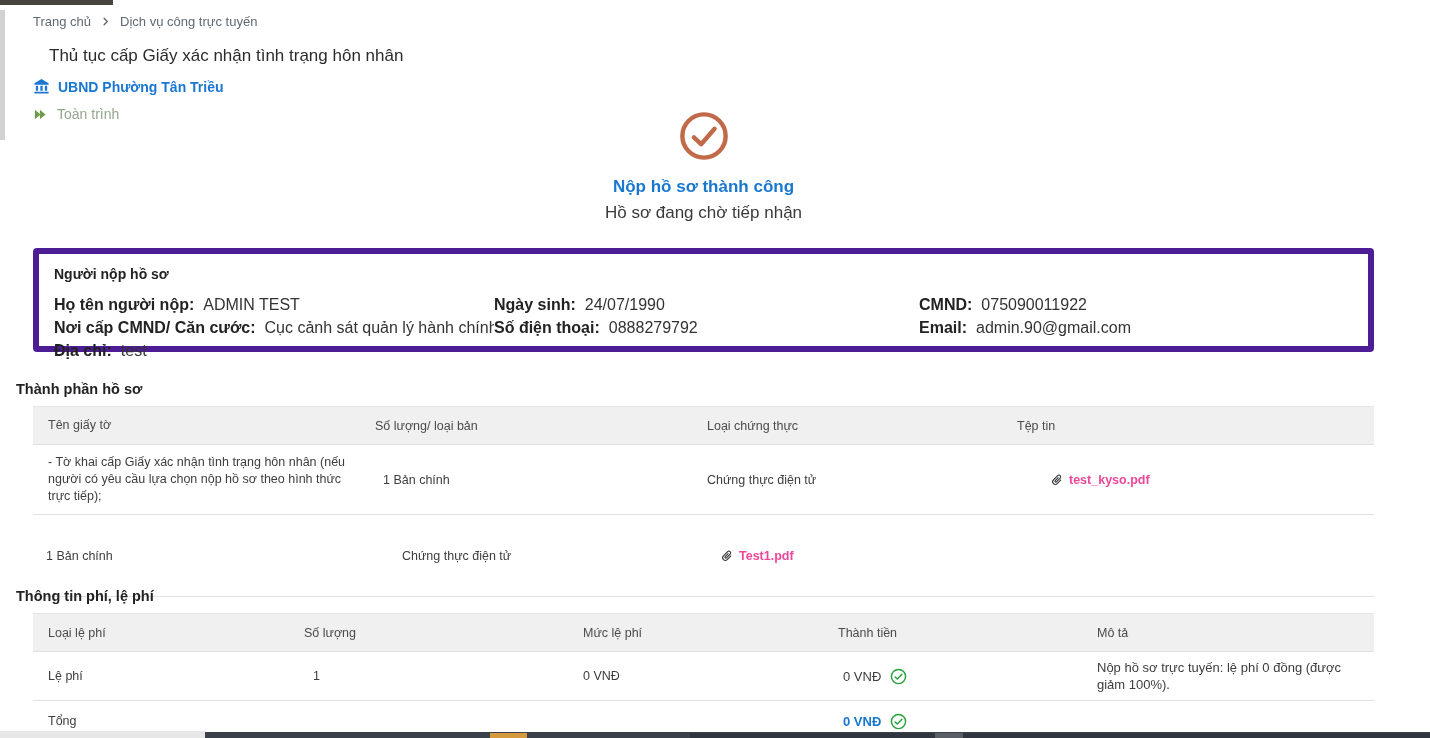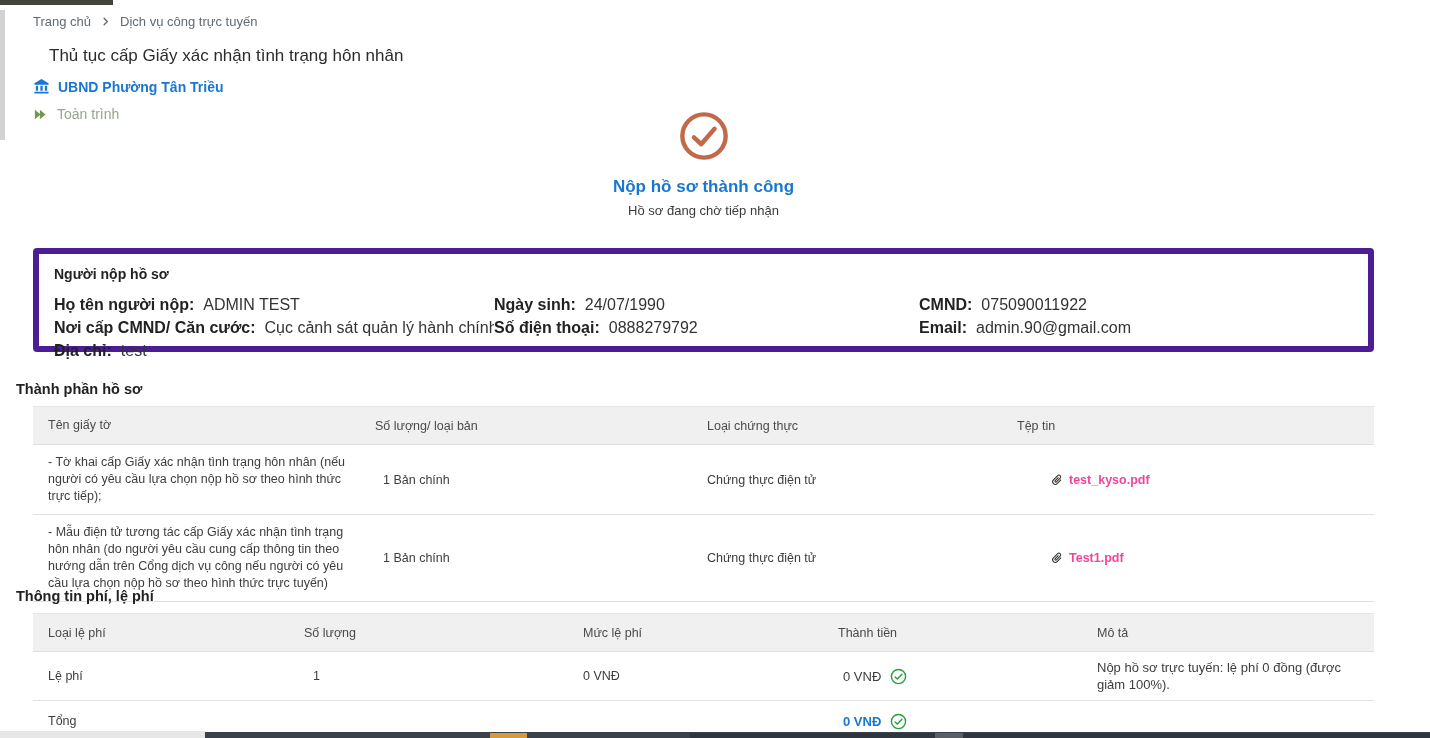--- a/index.html
+++ b/index.html
@@ -27,21 +27,21 @@
   .agency-row { position:absolute; left:33px; top:78px; display:flex; align-items:center; gap:8px; }
   .agency-link { font-size:14px; font-weight:bold; color:#1976d2; }
   .level-row { position:absolute; left:33px; top:106px; display:flex; align-items:center; gap:9px; }
   .level-label { font-size:14px; color:#95a68f; }
 
   
   .success { position:absolute; left:33px; top:111px; width:1341px; text-align:center; }
   .success-icon { display:inline-block; }
   .success-title { margin-top:11px; font-size:17px; font-weight:bold; color:#1878cf; line-height:22px; }
   .success-code  { font-size:17px; font-weight:bold; color:#1878cf; line-height:22px; }
-  .success-status { margin-top:5px; font-size:13px; color:#3a3a3a; }
+  .success-status { margin-top:5px; font-size:17px; color:#3a3a3a; }
 
   
   .applicant-box { position:absolute; left:33px; top:248px; width:1341px; height:104px;
     border:6px solid #4c1d95; border-radius:4px; background:#fff; padding:12px 15px; }
   .applicant-title { font-size:14px; font-weight:bold; color:#222; margin-bottom:11px; }
   .applicant-grid { display:grid; grid-template-columns:440px 425px auto; grid-auto-rows:23px; align-items:center; }
   .field { font-size:16px; color:#333; white-space:nowrap; overflow:hidden; }
   .field b { color:#222; margin-right:9px; }
 
   
@@ -174,21 +174,20 @@
             <svg viewBox="0 0 24 24" width="14" height="14">
                 <path d="M16.5 6.5v9.6a4.5 4.5 0 0 1-9 0V5.9a3 3 0 0 1 6 0v9a1.5 1.5 0 0 1-3 0V7" fill="none" stroke="#2f2f2f" stroke-width="1.8"></path>
               </svg>
           </span>
           <span>test_kyso.pdf</span>
         </span>
       </div>
     </div>
 
     <div class="trow grid-doc doc-r2">
-      <div class="cell c-name">- Mẫu điện tử tương tác cấp Giấy xác nhận tình trạng hôn nhân (do người yêu cầu cung cấp thông tin theo hướng dẫn trên Cổng dịch vụ công nếu người có yêu cầu lựa chọn nộp hồ sơ theo hình thức trực tuyến)</div>
       <div class="cell c-qty">1 Bản chính</div>
       <div class="cell c-cert">Chứng thực điện tử</div>
       <div class="cell c-file">
         <span class="file-link">
           <span class="clip" style="display:flex;">
             <svg viewBox="0 0 24 24" width="14" height="14">
                 <path d="M16.5 6.5v9.6a4.5 4.5 0 0 1-9 0V5.9a3 3 0 0 1 6 0v9a1.5 1.5 0 0 1-3 0V7" fill="none" stroke="#2f2f2f" stroke-width="1.8"></path>
               </svg>
           </span>
           <span>Test1.pdf</span>

